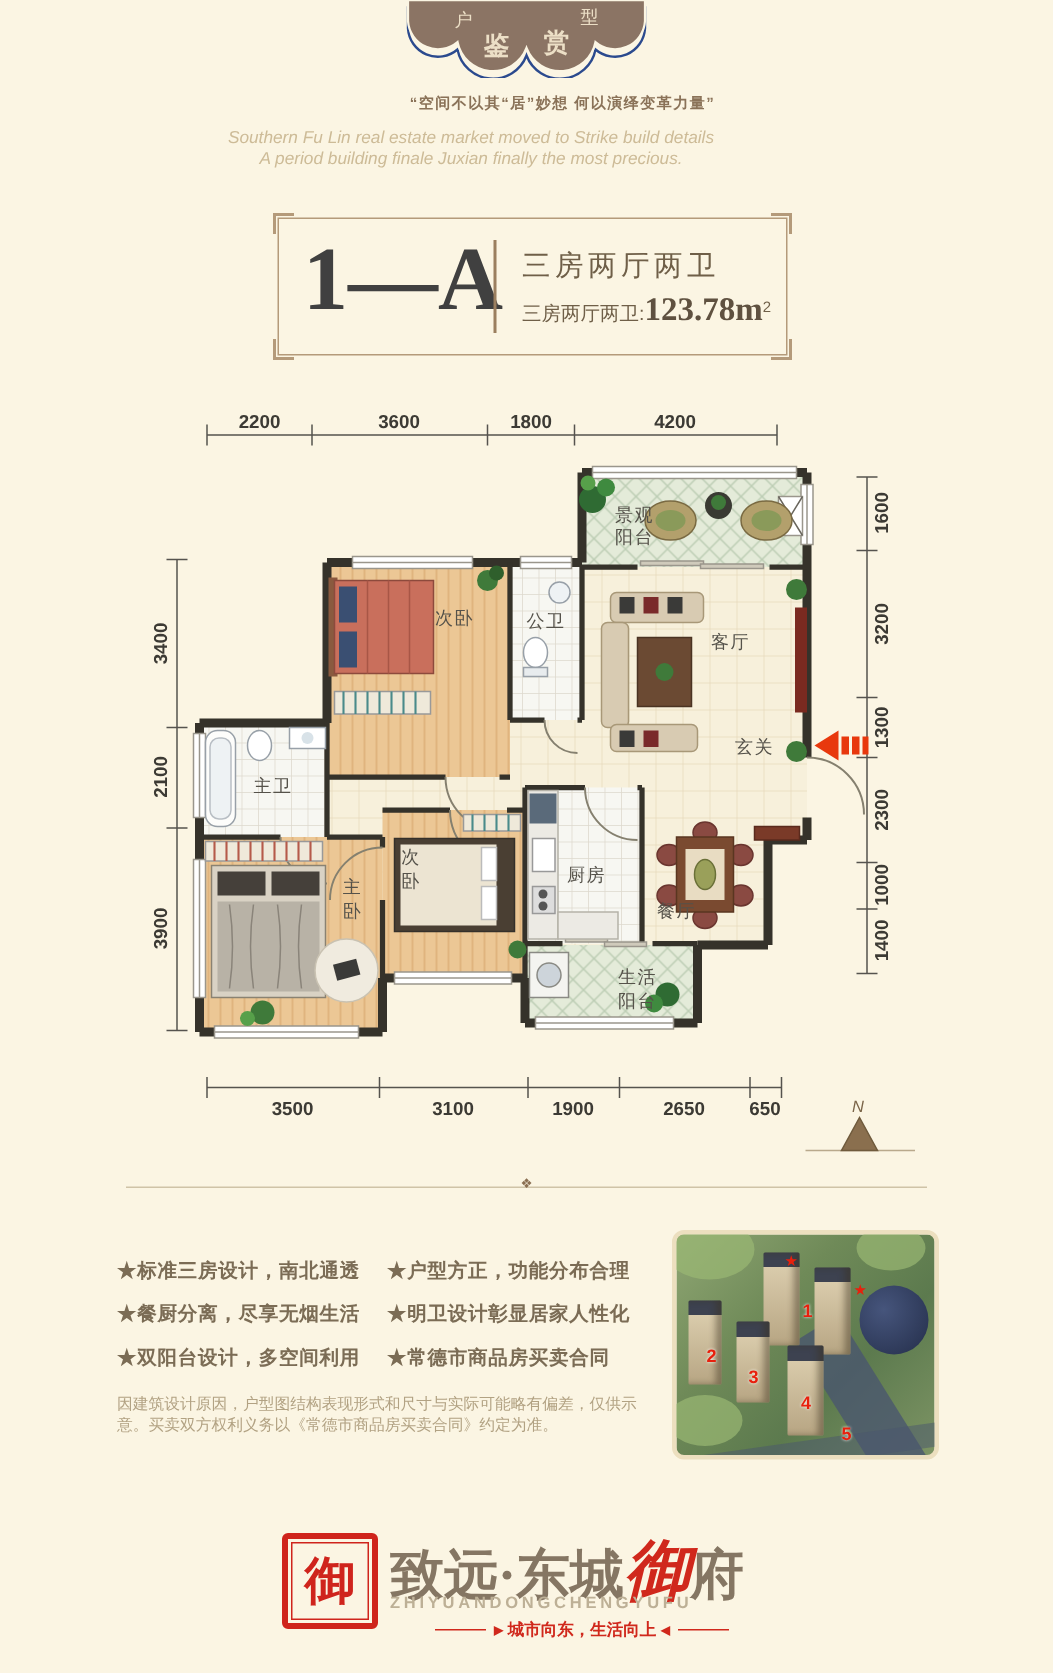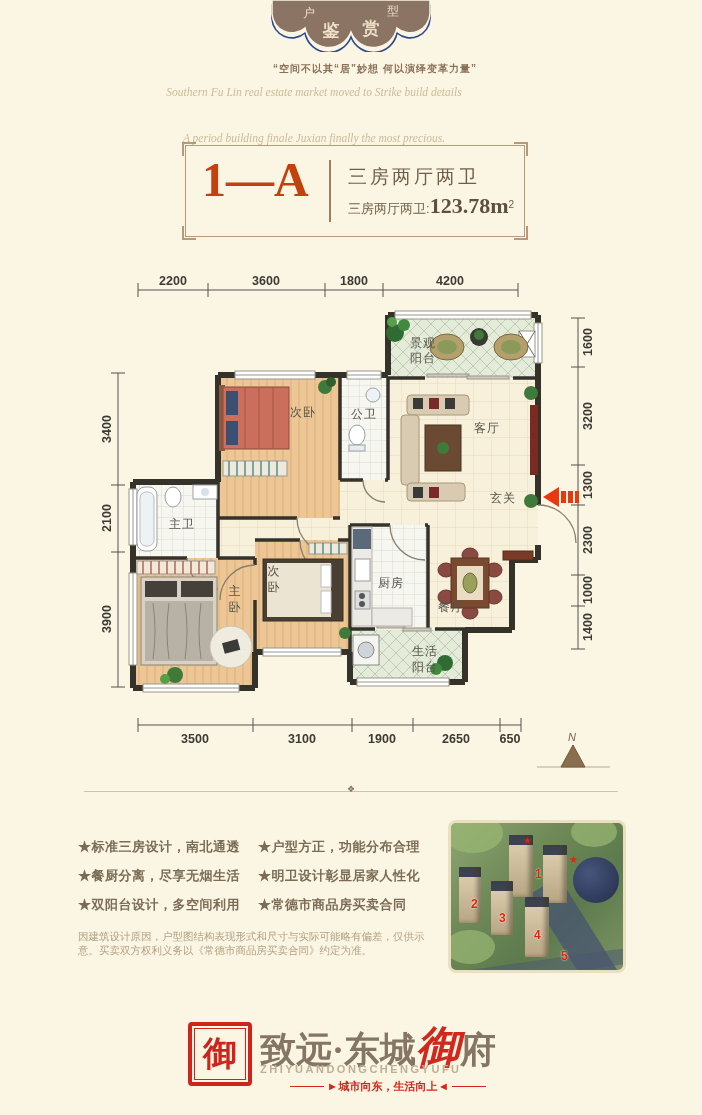--- a/index.html
+++ b/index.html
@@ -3,30 +3,30 @@
 <meta charset="utf-8">
 <style>
   html,body{margin:0;padding:0;background:#fbf5e3;}
   .page{position:relative;width:702px;height:1115px;background:#fbf5e3;overflow:hidden;
         font-family:"Liberation Sans",sans-serif;color:#7b6c55;}
   .abs{position:absolute;}
   
   .tag-cn{left:0;top:62px;width:702px;text-align:center;font-size:10px;font-weight:bold;
           color:#8a7258;letter-spacing:1px;margin-left:24px;}
   .tag-en{left:0;width:628px;text-align:center;font-size:11.5px;font-style:italic;
-          font-family:Liberation Serif, serif;color:#cdbb97;}
+          font-family:Liberation Sans, sans-serif;color:#cdbb97;}
   
   .title-box{left:185px;top:145px;width:338px;height:90px;border:1px solid #b49a7a;}
   .tb-corner{position:absolute;width:12px;height:12px;}
   .tb-corner.tl{left:-4px;top:-4px;border-left:2px solid #b49a7a;border-top:2px solid #b49a7a;}
   .tb-corner.tr{right:-4px;top:-4px;border-right:2px solid #b49a7a;border-top:2px solid #b49a7a;}
   .tb-corner.bl{left:-4px;bottom:-4px;border-left:2px solid #b49a7a;border-bottom:2px solid #b49a7a;}
   .tb-corner.br{right:-4px;bottom:-4px;border-right:2px solid #b49a7a;border-bottom:2px solid #b49a7a;}
   .unit-code{position:absolute;left:16px;top:6px;font-family:"Liberation Serif",serif;
-             font-weight:bold;font-size:48px;color:#c2410c;}
+             font-weight:bold;font-size:60px;color:#404040;}
   .tb-divider{position:absolute;left:143px;top:14px;width:2px;height:62px;background:#9b7f5f;}
   .unit-type{position:absolute;left:162px;top:18px;font-size:19px;color:#6f5f48;letter-spacing:3px;}
   .unit-area{position:absolute;left:162px;top:47px;font-size:13px;color:#6f5f48;}
   .unit-area b{font-family:"Liberation Serif",serif;font-size:22px;color:#5f5140;}
   .unit-area sup{font-size:10px;}
   
   .mid-divider{left:84px;top:791px;width:534px;height:1px;background:#cfc3a7;}
   .mid-orn{left:343px;top:784px;width:16px;text-align:center;font-size:9px;color:#8a6f52;}
   
   .feat{font-size:13px;font-weight:bold;color:#7b6c55;letter-spacing:.5px;white-space:nowrap;text-align:right;}
@@ -70,21 +70,21 @@
     <path d="M3,0 V14 A20,20 0 0 0 36,28 A24,24 0 0 0 82,32 A24,24 0 0 0 128,28 A20,20 0 0 0 161,14 V0 Z" transform="translate(0,5)" fill="none" stroke="#2b4a8e" stroke-width="1.6"></path>
     <path d="M3,0 V14 A20,20 0 0 0 36,28 A24,24 0 0 0 82,32 A24,24 0 0 0 128,28 A20,20 0 0 0 161,14 V0 Z" fill="#8b7464" stroke="#fbf5e3" stroke-width="1.5"></path>
     <text x="40" y="17" text-anchor="middle" font-size="12" fill="#ecdfc6">户</text>
     <text x="124" y="15" text-anchor="middle" font-size="12" fill="#ecdfc6">型</text>
     <text x="62" y="36" text-anchor="middle" font-size="17" font-weight="bold" fill="#ecdfc6">鉴</text>
     <text x="102" y="34" text-anchor="middle" font-size="17" font-weight="bold" fill="#ecdfc6">赏</text>
   </svg>
 
   <div class="abs tag-cn">“空间不以其“居”妙想 何以演绎变革力量”</div>
   <div class="abs tag-en" style="top:86px;">Southern Fu Lin real estate market moved to Strike build details</div>
-  <div class="abs tag-en" style="top:100px;margin-top:32px;">A period building finale Juxian finally the most precious.</div>
+  <div class="abs tag-en" style="top:100px;">A period building finale Juxian finally the most precious.</div>
 
   <div class="abs title-box">
     <span class="tb-corner tl"></span>
     <span class="tb-corner tr"></span>
     <span class="tb-corner bl"></span>
     <span class="tb-corner br"></span>
     <div class="unit-code">1—A</div>
     <div class="tb-divider"></div>
     <div class="unit-type">三房两厅两卫</div>
     <div class="unit-area">

